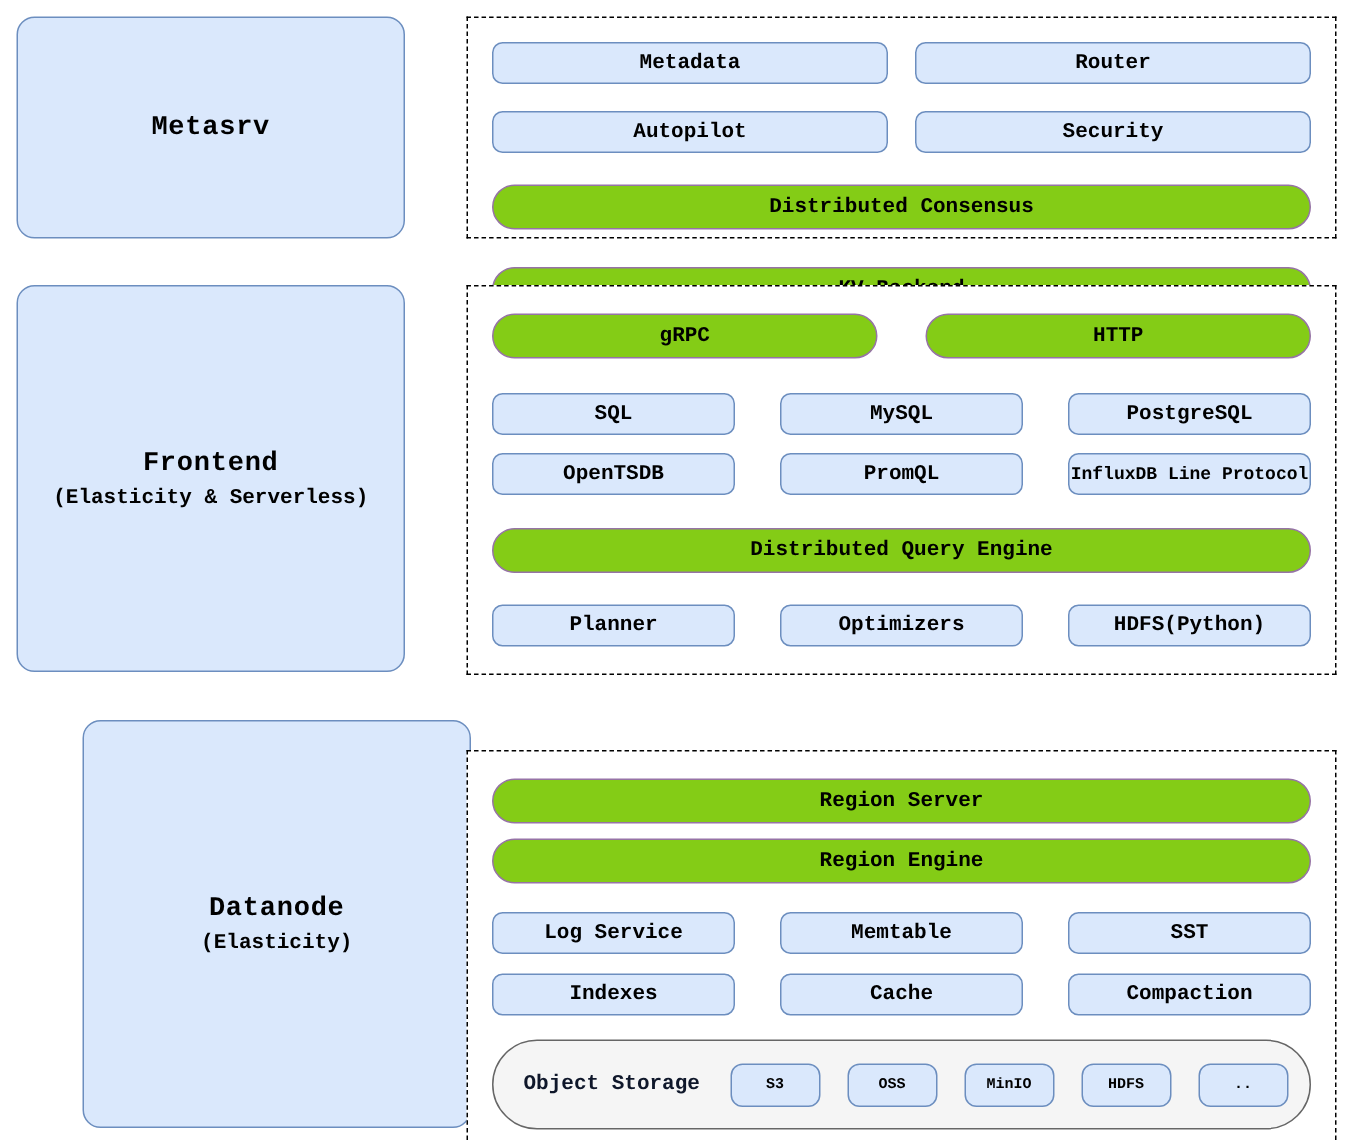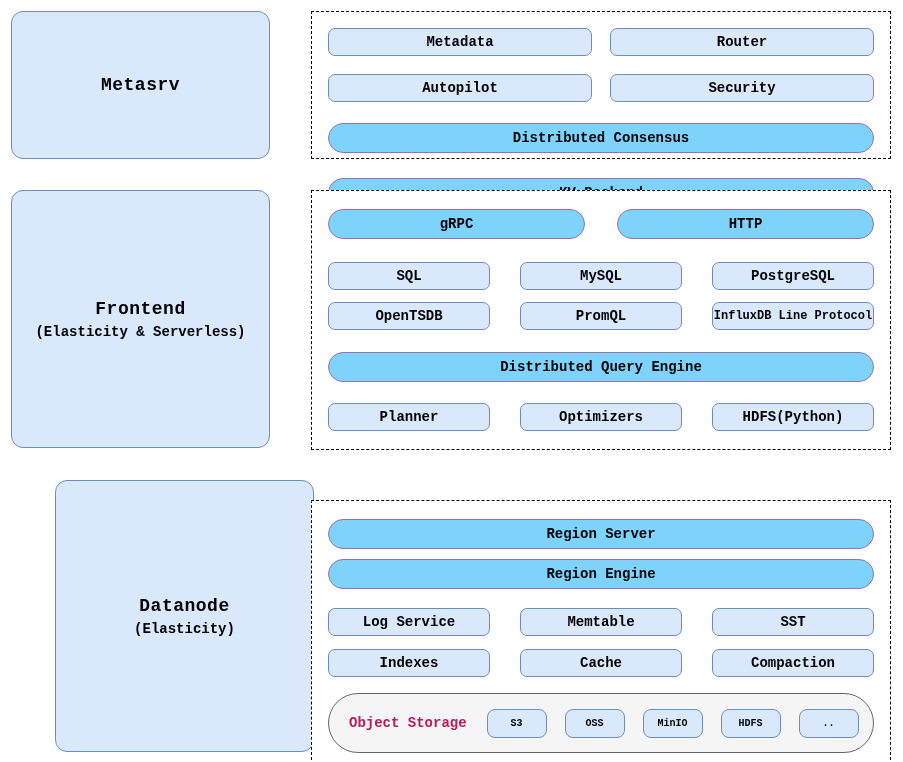--- a/index.html
+++ b/index.html
@@ -36,21 +36,21 @@
 
   
   .node {
     background: #dae8fc; border: 1px solid #6c8ebf; border-radius: 7px;
     height: 28px; box-sizing: border-box;
     display: flex; align-items: center; justify-content: center;
     font-size: 14px; white-space: nowrap; overflow: hidden;
   }
   .node.small-text { font-size: 12px; }
   .pill {
-    background: #7dd3fc; border: 1px solid #9673a6; border-radius: 15px;
+    background: #84cc16; border: 1px solid #9673a6; border-radius: 15px;
     height: 30px; box-sizing: border-box;
     display: flex; align-items: center; justify-content: center;
     font-size: 14px; white-space: nowrap;
   }
 
   
   .row4 { display: grid; grid-template-columns: repeat(2, 1fr); gap: 18px; }
   .row3 { display: grid; grid-template-columns: repeat(3, 1fr); gap: 30px; }
   .pill-row { display: flex; gap: 32px; }
   .pill-row .pill { flex: 1; }
@@ -72,21 +72,21 @@
   #datanode-panel .pill.second  { margin-top: 10px; }
   #datanode-panel .row3.r-log   { margin-top: 19px; }
   #datanode-panel .row3.r-idx   { margin-top: 13px; }
 
   
   .storage-capsule {
     margin-top: 16px; height: 60px; box-sizing: border-box;
     background: #f5f5f5; border: 1px solid #666666; border-radius: 30px;
     display: flex; align-items: center; gap: 18px; padding: 0 20px;
   }
-  .storage-label { font-size: 14px; color: #be185d; margin-right: 2px; white-space: nowrap; }
+  .storage-label { font-size: 14px; color: #0f172a; margin-right: 2px; white-space: nowrap; }
   .storage-node {
     background: #dae8fc; border: 1px solid #6c8ebf; border-radius: 8px;
     width: 60px; height: 29px; box-sizing: border-box; flex: none;
     display: flex; align-items: center; justify-content: center; font-size: 10px;
   }
 </style>
 </head>
 <body>
 
 <div class="canvas">

